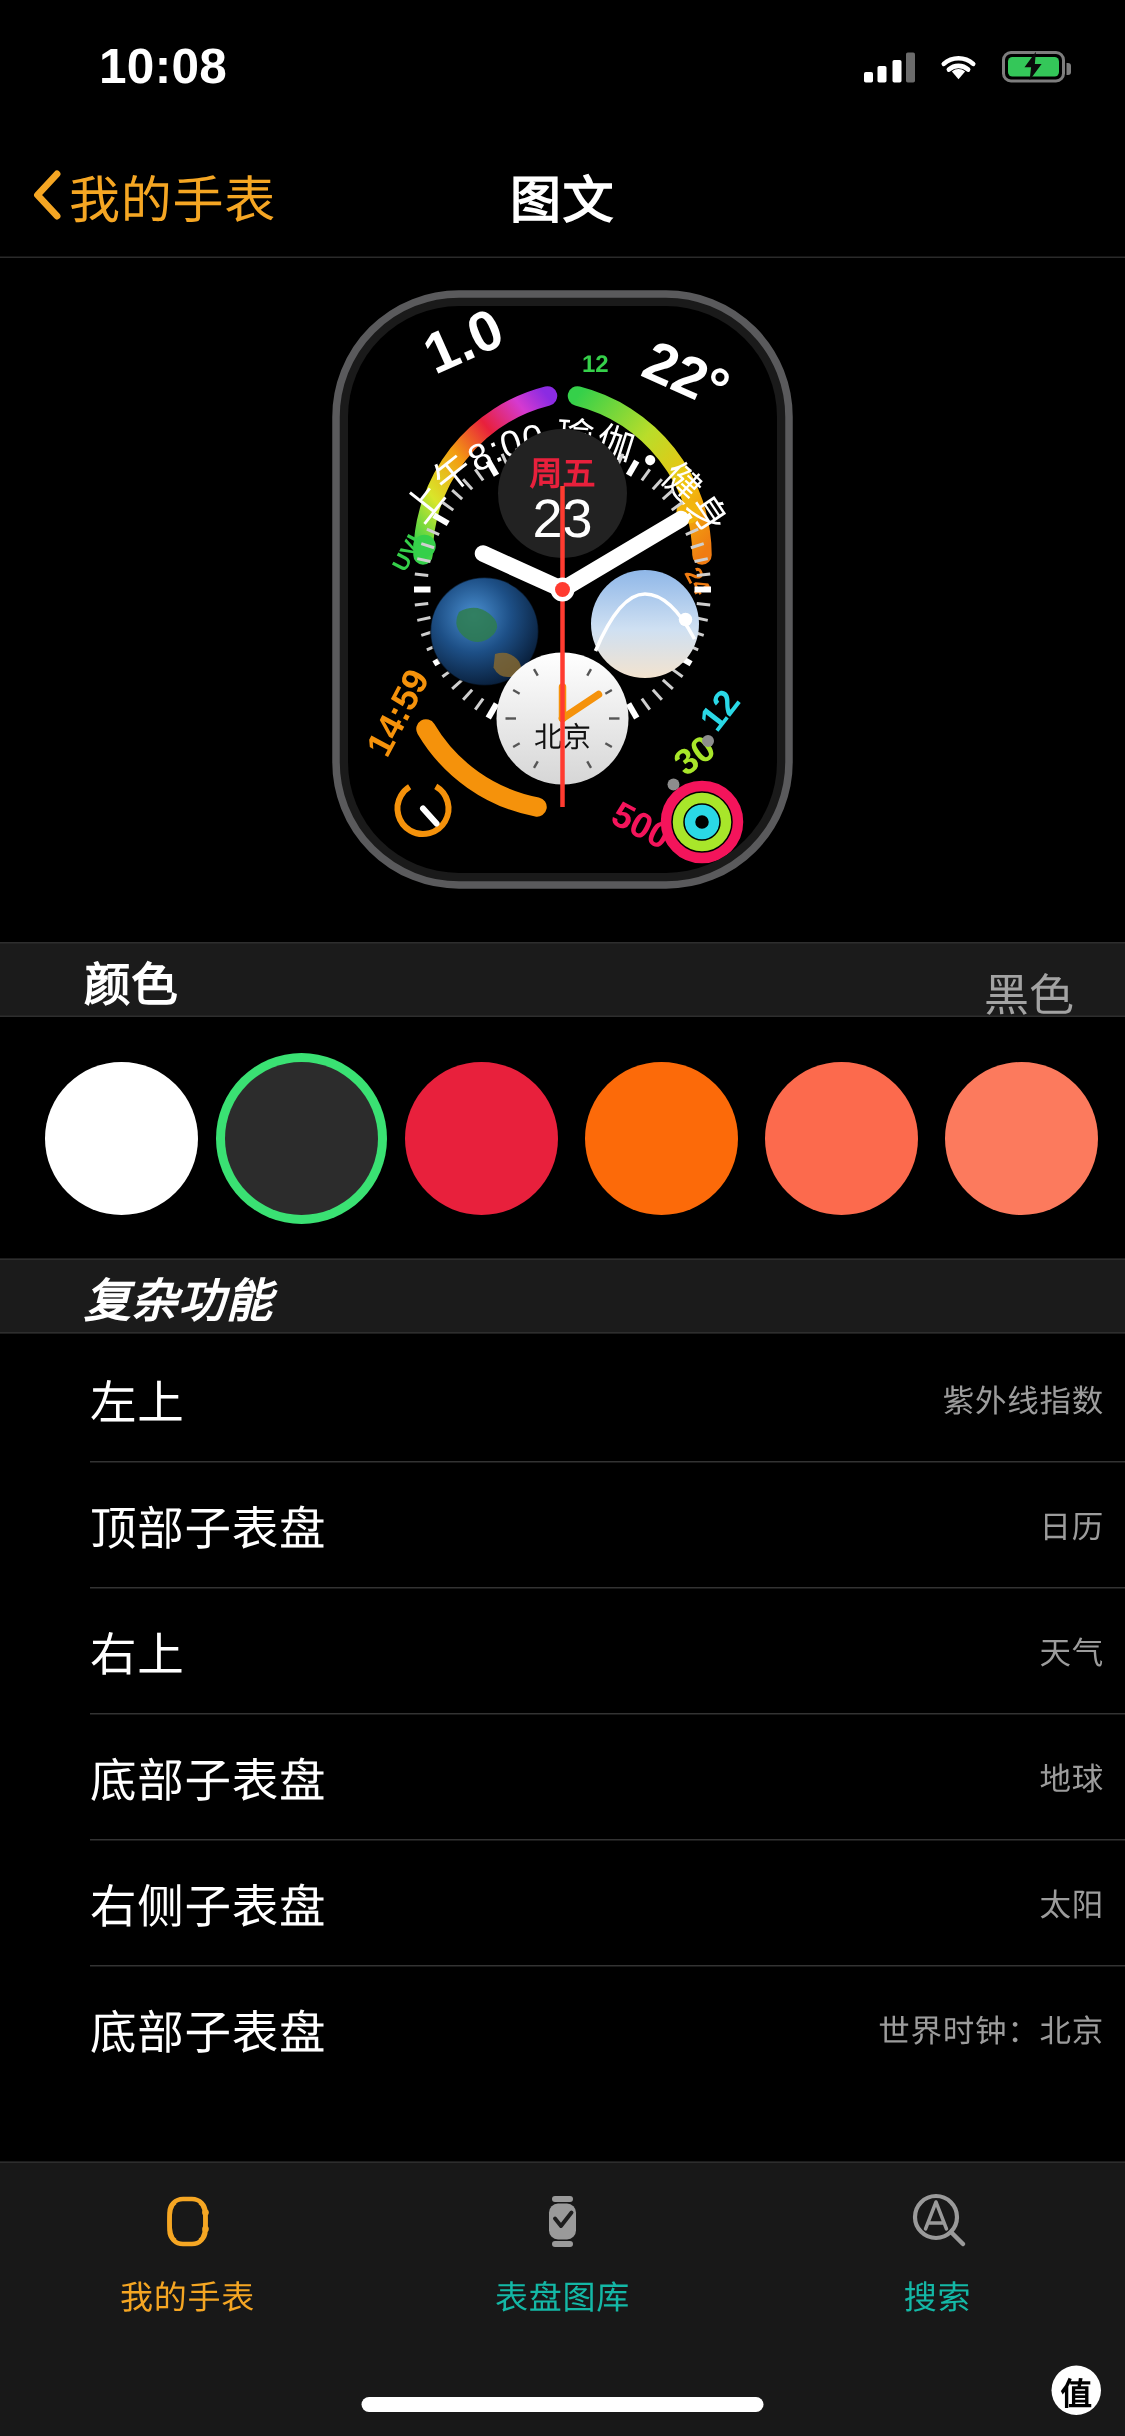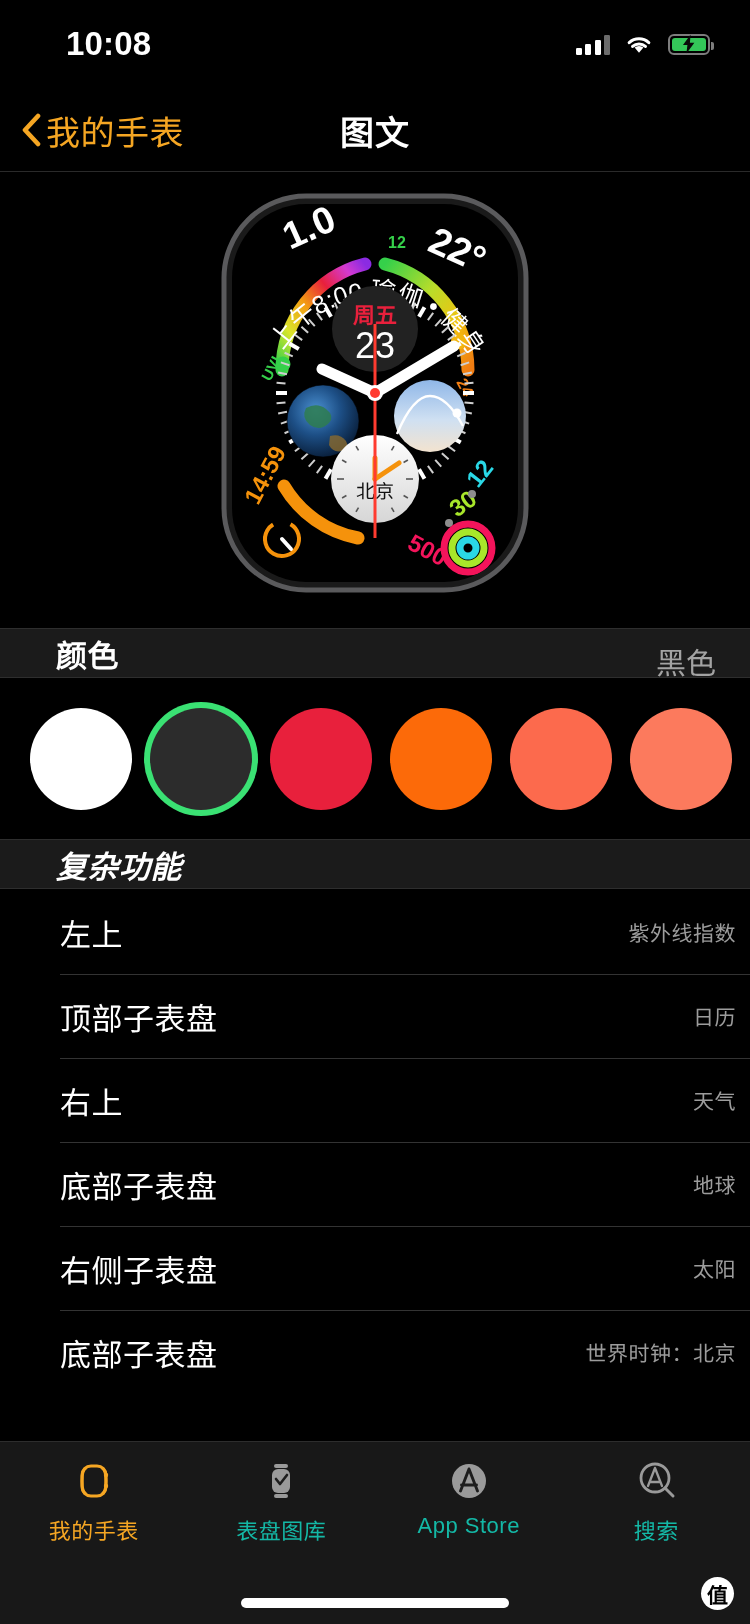--- a/index.html
+++ b/index.html
@@ -403,29 +403,20 @@
         <svg width="40" height="50" viewBox="0 0 40 50">
           <rect x="11" y="13" width="18" height="24" rx="6" fill="#9a9a9a"></rect>
           <rect x="13" y="8" width="14" height="4" rx="2" fill="#9a9a9a"></rect>
           <rect x="13" y="38" width="14" height="4" rx="2" fill="#9a9a9a"></rect>
           <path d="M15 23 l4 5 l7 -9" stroke="#1d1d1d" stroke-width="2.6" fill="none" stroke-linecap="round" stroke-linejoin="round"></path>
         </svg>
       </span>
       <span class="tab-label">表盘图库</span>
     </div>
 
-    <div class="tab">
-      <span class="tab-ico">
-        <svg width="44" height="50" viewBox="0 0 44 50">
-          <circle cx="22" cy="25" r="17" fill="#9a9a9a"></circle>
-          <path d="M22 13 L30.5 35 M22 13 L13.5 35 M14.5 29 h15" stroke="#1d1d1d" stroke-width="2.9" fill="none" stroke-linecap="round"></path>
-        </svg>
-      </span>
-      <span class="tab-label">App Store</span>
-    </div>
 
     <div class="tab">
       <span class="tab-ico">
         <svg width="44" height="50" viewBox="0 0 44 50">
           <circle cx="21" cy="22" r="14" fill="none" stroke="#9a9a9a" stroke-width="2.8"></circle>
           <path d="M21 12 L28 30 M21 12 L14 30 M15.5 26 h11" stroke="#9a9a9a" stroke-width="2.3" fill="none" stroke-linecap="round"></path>
           <line x1="31" y1="32" x2="39" y2="40" stroke="#9a9a9a" stroke-width="3" stroke-linecap="round"></line>
         </svg>
       </span>
       <span class="tab-label">搜索</span>

